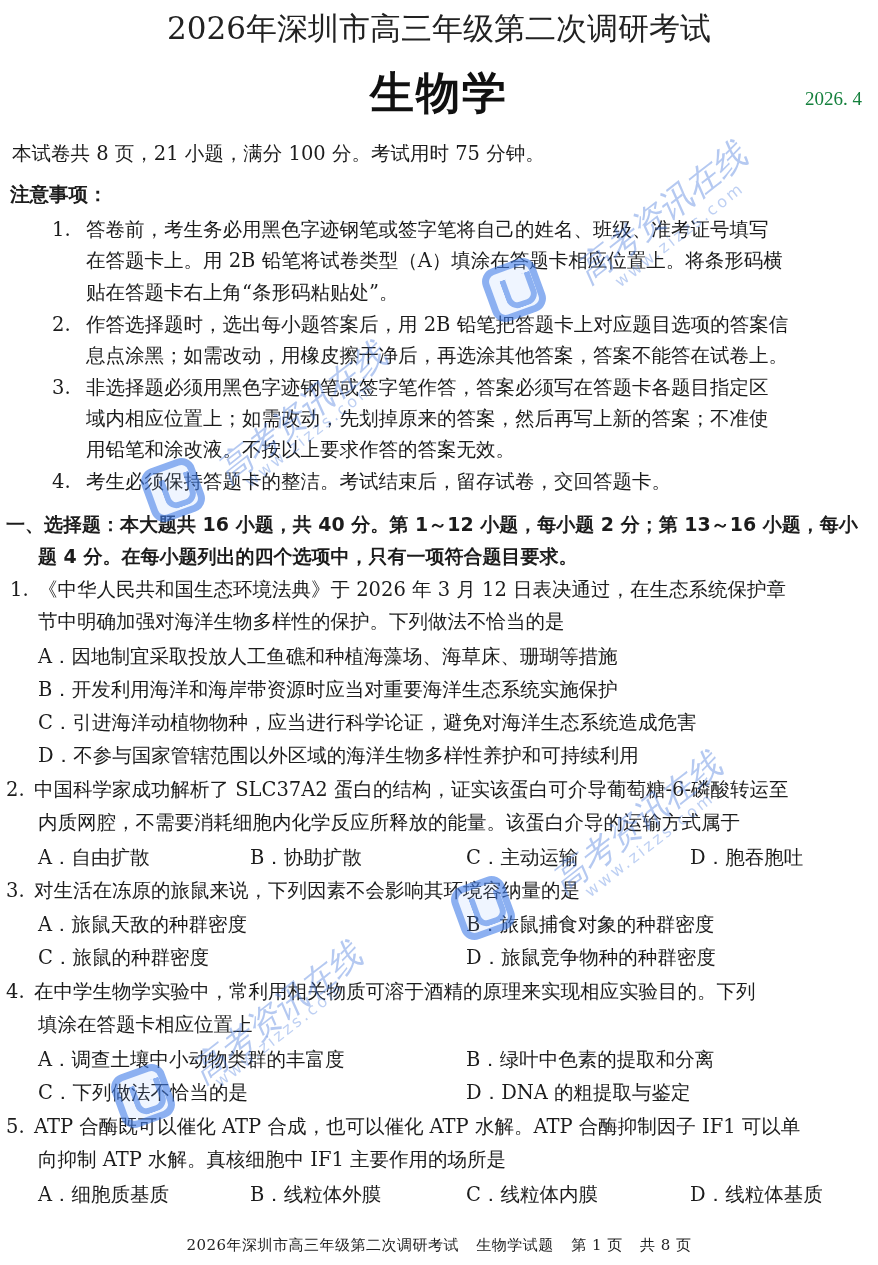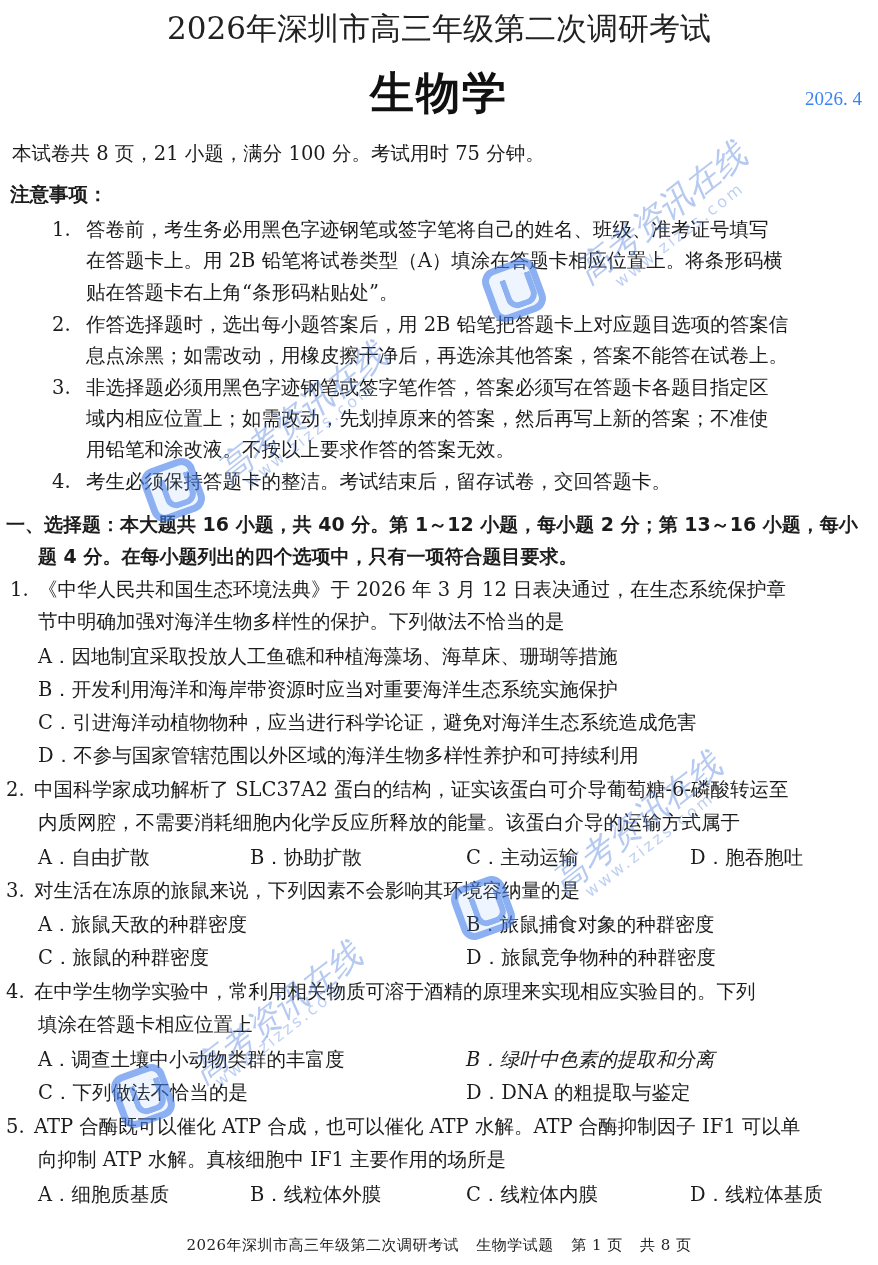--- a/index.html
+++ b/index.html
@@ -13,21 +13,21 @@
     position: absolute; left: 0; width: 878px; top: 8px; text-align: center;
     font-size: 31px; letter-spacing: 0px; color: #222;
     font-family: "DejaVu Serif", "Liberation Serif", serif;
   }
   .subject-title {
     position: absolute; left: 0; width: 878px; top: 64px; text-align: center;
     font-size: 44px; font-weight: bold; color: #111; letter-spacing: 2px;
     font-family: "DejaVu Sans", "Liberation Sans", sans-serif;
   }
   .exam-date {
-    position: absolute; right: 16px; top: 88px; font-size: 19px; color: #3b82f6;
+    position: absolute; right: 16px; top: 88px; font-size: 19px; color: #15803d;
     font-family: "Liberation Serif", "DejaVu Serif", serif;
   }
   .line {
     position: absolute; font-size: 19.5px; white-space: nowrap; color: #1c1c1c;
     line-height: 24px;
   }
   .bold { font-weight: bold; font-family: "DejaVu Sans", "Liberation Sans", sans-serif; }
   .sec-head { font-weight: bold; font-family: "DejaVu Sans", "Liberation Sans", sans-serif; font-size: 19px; }
   .opt { position: absolute; font-size: 19.5px; white-space: nowrap; line-height: 24px; color: #1c1c1c; }
   .footer {
@@ -126,21 +126,21 @@
     <div class="opt" style="left:466px; top:913px;">B．旅鼠捕食对象的种群密度</div>
     <div class="opt" style="left:38px; top:946px;">C．旅鼠的种群密度</div>
     <div class="opt" style="left:466px; top:946px;">D．旅鼠竞争物种的种群密度</div>
   </div>
 
   <div>
     <div class="line" style="left:6px; top:980px;">4.</div>
     <div class="line" style="left:34px; top:980px;">在中学生物学实验中，常利用相关物质可溶于酒精的原理来实现相应实验目的。下列</div>
     <div class="line" style="left:38px; top:1013px;">填涂在答题卡相应位置上</div>
     <div class="opt" style="left:38px; top:1048px;">A．调查土壤中小动物类群的丰富度</div>
-    <div class="opt" style="left:466px; top:1048px;font-style:italic;">B．绿叶中色素的提取和分离</div>
+    <div class="opt" style="left:466px; top:1048px;">B．绿叶中色素的提取和分离</div>
     <div class="opt" style="left:38px; top:1081px;">C．下列做法不恰当的是</div>
     <div class="opt" style="left:466px; top:1081px;">D．DNA 的粗提取与鉴定</div>
   </div>
 
   <div>
     <div class="line" style="left:6px; top:1115px;">5.</div>
     <div class="line" style="left:34px; top:1115px;">ATP 合酶既可以催化 ATP 合成，也可以催化 ATP 水解。ATP 合酶抑制因子 IF1 可以单</div>
     <div class="line" style="left:38px; top:1148px;text-align:center;">向抑制 ATP 水解。真核细胞中 IF1 主要作用的场所是</div>
     <div class="opt" style="left:38px; top:1183px;">A．细胞质基质</div>
     <div class="opt" style="left:250px; top:1183px;">B．线粒体外膜</div>

